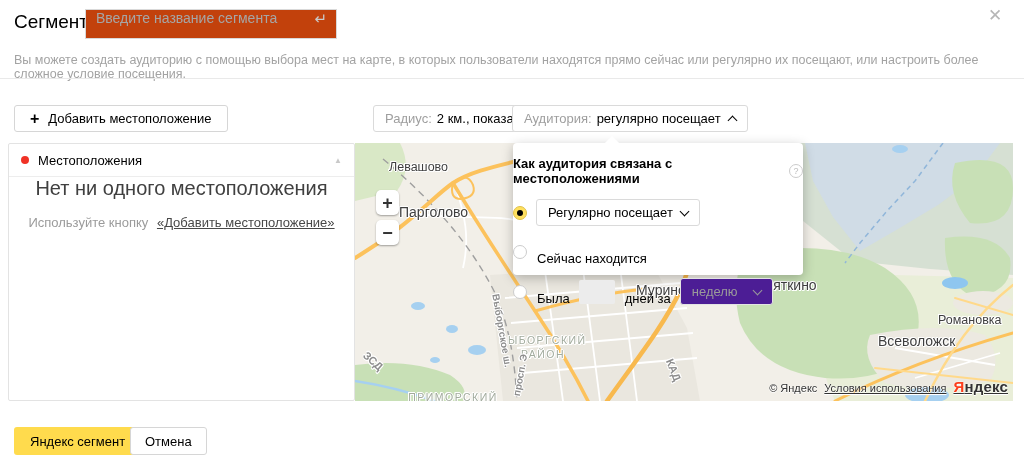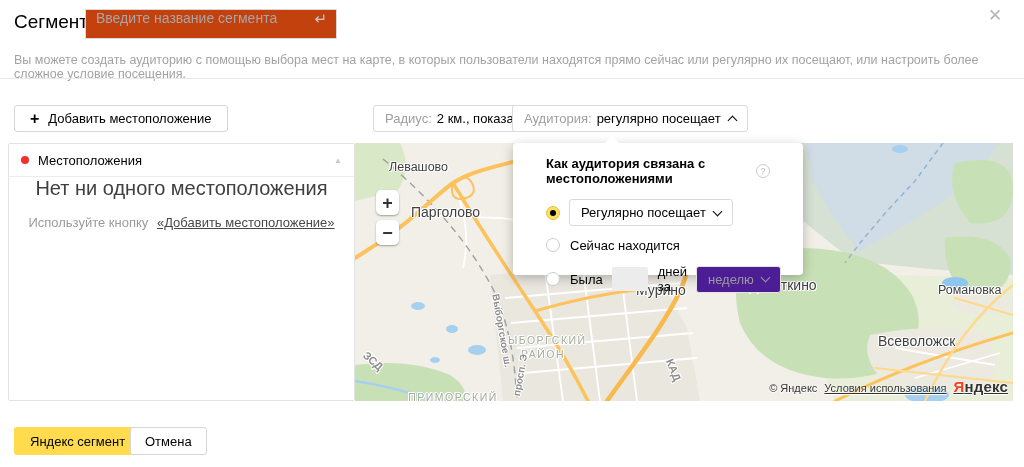--- a/index.html
+++ b/index.html
@@ -65,34 +65,34 @@
     box-shadow:0 1px 2px rgba(0,0,0,.35); font-size:18px; font-weight:700; color:#333;
     cursor:pointer; line-height:1; font-family:"Liberation Sans",sans-serif; }
   .attribution { position:absolute; right:5px; bottom:6px; display:flex; align-items:baseline;
     gap:7px; font-size:11px; color:#333; text-shadow:0 0 2px #fff,0 1px 0 #fff; }
   .attribution a { color:#333; text-decoration:underline; cursor:pointer; }
   .ya-logo { font-size:15px; font-weight:700; color:#141414; text-decoration:none; letter-spacing:.2px; }
   .ya-logo .ya-red { color:#fc3f1d; }
 
   
   .popup { position:absolute; left:513px; top:143px; width:290px; height:132px; background:#fff;
-    border-radius:4px; box-shadow:0 3px 12px rgba(0,0,0,.25); padding:13px 33px; z-index:5; }
+    border-radius:4px; box-shadow:0 3px 12px rgba(0,0,0,.25); padding:13px 0; z-index:5; }
   .popup::before { content:''; position:absolute; top:-5px; left:94px; width:10px; height:10px;
     background:#fff; transform:rotate(45deg); }
   .popup-title-row { display:flex; align-items:center; gap:7px; }
   .popup-title { font-size:13px; font-weight:700; color:#000; }
   .help-icon { width:14px; height:14px; border:1.5px solid #ccc; border-radius:50%; color:#bdbdbd;
     font-size:9px; display:inline-flex; align-items:center; justify-content:center; flex:none; cursor:pointer; }
   .opt { display:flex; align-items:center; margin-top:11px; min-height:16px; }
   .radio { width:14px; height:14px; border-radius:50%; border:1px solid #ccc; background:#fff;
     flex:none; cursor:pointer; position:relative; }
   .radio.checked { border-color:#dfc14c; background:#ffe express05e; background:#ffe05e; }
   .radio.checked::after { content:''; position:absolute; left:3px; top:3px; width:6px; height:6px;
     border-radius:50%; background:#000; }
-  .opt-label { font-size:13px; color:#000; margin-left:10px; cursor:pointer; }
+  .opt-label { font-size:13px; color:#000; margin-left:10px; cursor:pointer;margin-top:14px; }
   .opt .select-btn { margin-left:9px; }
   .opt-row1 { margin-top:13px; }
   .days-input { width:36px; height:24px; margin-left:9px; border:0; border-radius:2px;
     background:#ececec; font-size:13px; text-align:center; outline:none; }
   .period-btn { background:#4c1d95; border-color:#e3e3e3; color:#9a9a9a; width:93px;
     justify-content:space-between; }
 
   
   .create-btn { position:absolute; left:14px; top:427px; height:28px; padding:0 16px;
     background:#ffdb4d; border:0; border-radius:3px; font-size:13px; color:#000; cursor:pointer;
@@ -185,24 +185,24 @@
         <path d="M252,258 C285,212 310,180 325,148 C338,120 340,90 352,62 L360,40" stroke-width="4.5" stroke="#f8b94e"></path>
         <path d="M200,8 C250,18 300,14 345,28 C380,38 405,55 428,78" stroke-width="2.5" stroke="#ffd98a"></path>
         <path d="M480,258 C540,228 595,208 658,190" stroke-width="3"></path>
         <path d="M658,142 C625,168 595,205 570,258" stroke-width="2.5" stroke="#ffd98a"></path>
         <path d="M520,225 L658,240" stroke-width="2" stroke="#ffd98a"></path>
         <path d="M600,155 L658,172" stroke-width="2" stroke="#ffd98a"></path>
       </g>
     </svg>
 
     <span class="mlabel sm" style="left:34px; top:17px;">Левашово</span>
-    <span class="mlabel" style="left:56px; top:61px;">Парголово</span>
+    <span class="mlabel" style="left:44px; top:61px;">Парголово</span>
     <span class="mlabel" style="left:281px; top:139px;">Мурино</span>
     <span class="mlabel" style="left:349px; top:134px;">Новое Девяткино</span>
-    <span class="mlabel sm" style="left:583px; top:140px;">Романовка</span>
+    <span class="mlabel sm" style="left:583px; top:170px;">Романовка</span>
     <span class="mlabel" style="left:523px; top:190px;">Всеволожск</span>
     <span class="mlabel district" style="left:140px; top:190px;">ВЫБОРГСКИЙ РАЙОН</span>
     <span class="mlabel district" style="left:48px; top:247px; width:100px;">ПРИМОРСКИЙ</span>
     <span class="mlabel road" style="left:14px; top:206px; transform:rotate(42deg); font-size:11px;">ЗСД</span>
     <span class="mlabel road" style="left:320px; top:214px; transform:rotate(68deg); font-size:11px;">КАД</span>
     <span class="mlabel road" style="left:146px; top:150px; transform:rotate(80deg);">Выборгское ш.</span>
     <span class="mlabel road" style="left:156px; top:252px; transform:rotate(-80deg);">просп. Э</span>
 
     <div class="zoom-ctrl">
       <button class="zoom-btn">+</button>

